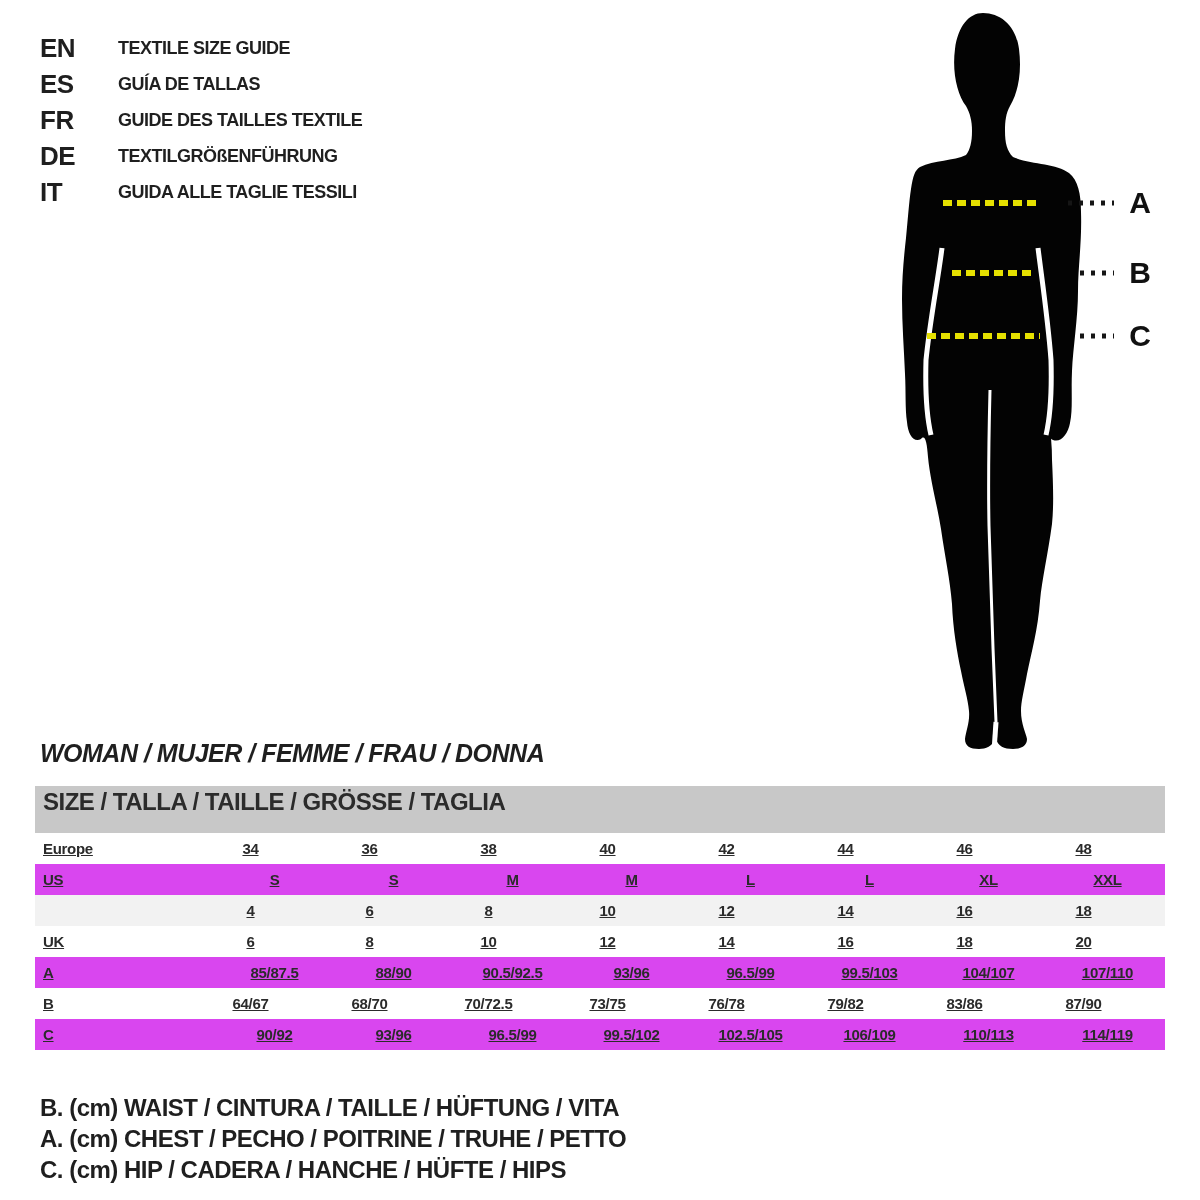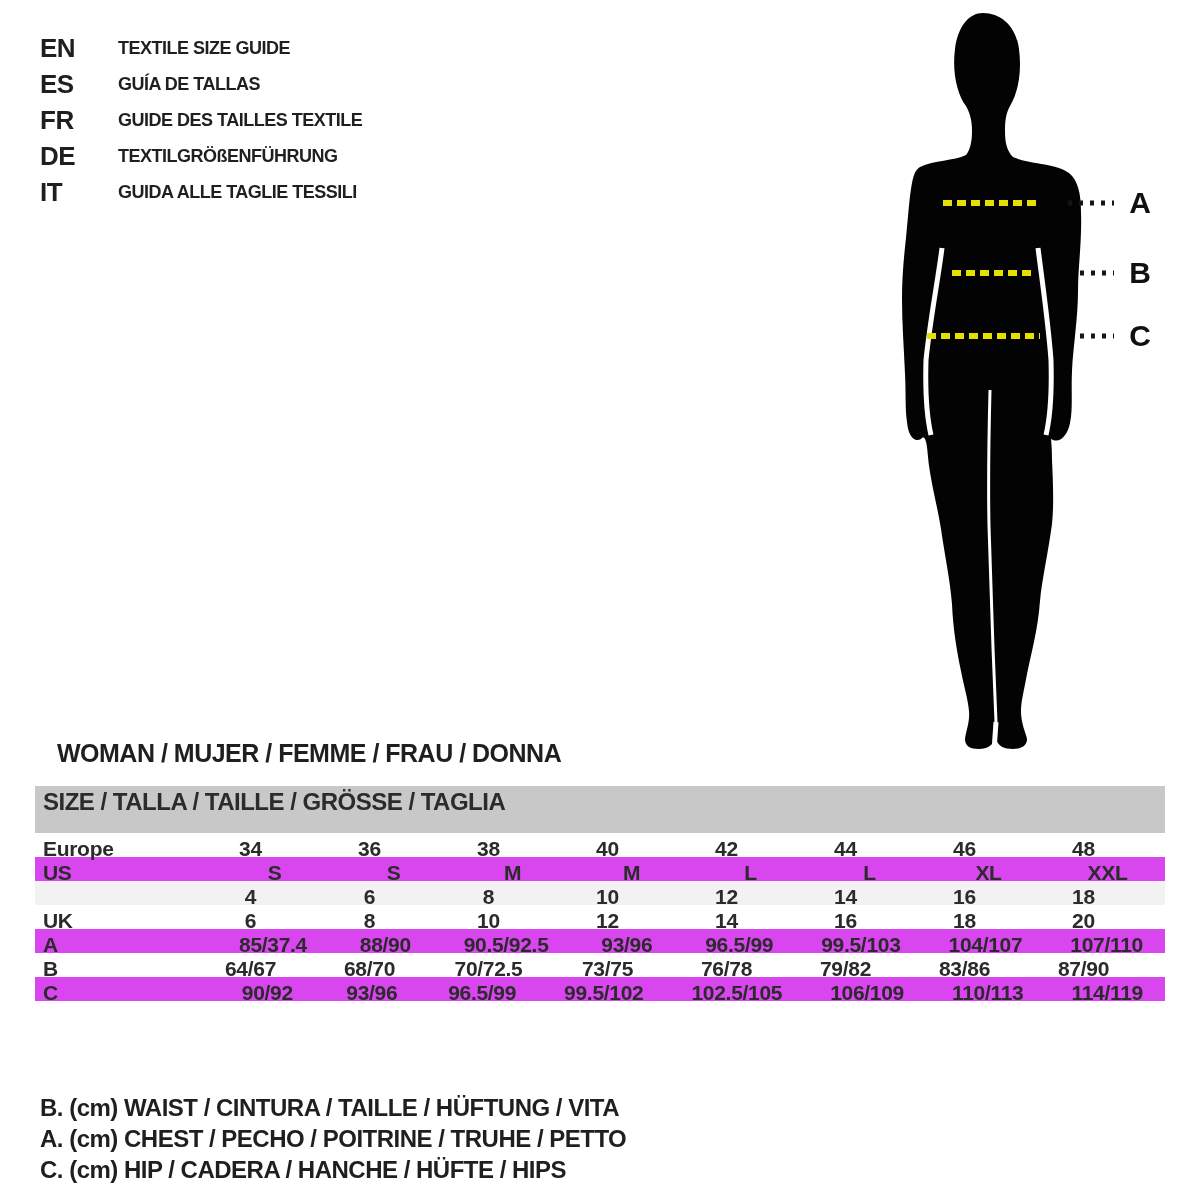--- a/index.html
+++ b/index.html
@@ -11,28 +11,28 @@
   .lang-list{position:absolute;left:40px;top:30px;}
   .lang-row{display:flex;height:36px;align-items:center;}
   .lang-code{width:78px;font-weight:bold;font-size:26px;letter-spacing:-0.5px;}
   .lang-label{font-weight:bold;font-size:18px;letter-spacing:-0.5px;white-space:nowrap;}
   
   .figure-svg{position:absolute;left:880px;top:10px;width:240px;height:742px;}
   .marker-label{position:absolute;left:1120px;width:40px;text-align:center;
     font-size:30px;font-weight:bold;line-height:30px;color:#111;}
   .marker-a{top:188px;} .marker-b{top:258px;} .marker-c{top:321px;}
   
-  .section-title{position:absolute;left:57px;top:739px;font-size:25px;font-weight:bold;
-    letter-spacing:-0.5px;white-space:nowrap;}
+  .section-title{position:absolute;left:40px;top:739px;font-size:25px;font-weight:bold;
+    letter-spacing:-0.5px;white-space:nowrap;font-style:italic;}
   
   .size-table{position:absolute;left:35px;top:786px;width:1130px;}
   .t-header{height:47px;line-height:32px;background:#c8c8c8;font-size:24px;font-weight:bold;
     padding-left:8px;letter-spacing:-0.5px;color:#2b2b2b;box-sizing:border-box;}
-  .t-row{display:flex;height:24px;line-height:31px;font-size:21px;font-weight:bold;
-    color:#2b2b2b;padding-right:22px;box-sizing:border-box;letter-spacing:-0.3px;}
+  .t-row{display:flex;height:31px;line-height:31px;font-size:15px;font-weight:bold;
+    color:#2b2b2b;padding-right:22px;box-sizing:border-box;letter-spacing:-0.3px;text-decoration:underline;}
   .t-row .t-label{width:148px;padding-left:8px;flex:none;text-align:left;}
   .t-row .t-cell{flex:1;text-align:center;}
   .bg-gray{background:#d946ef;gap:48px;}
   .bg-gray-lt{background:#f2f2f2;}
   
   .legend{position:absolute;left:40px;top:1092px;}
   .legend-line{height:31px;line-height:31px;font-size:24px;font-weight:bold;
     letter-spacing:-0.5px;white-space:nowrap;}
 </style>
 </head>
@@ -142,21 +142,21 @@
           <span class="t-cell">8</span>
           <span class="t-cell">10</span>
           <span class="t-cell">12</span>
           <span class="t-cell">14</span>
           <span class="t-cell">16</span>
           <span class="t-cell">18</span>
           <span class="t-cell">20</span>
         </div>
         <div class="t-row bg-gray">
           <span class="t-label">A</span>
-          <span class="t-cell">85/37.4</span>
+          <span class="t-cell">85/87.5</span>
           <span class="t-cell">88/90</span>
           <span class="t-cell">90.5/92.5</span>
           <span class="t-cell">93/96</span>
           <span class="t-cell">96.5/99</span>
           <span class="t-cell">99.5/103</span>
           <span class="t-cell">104/107</span>
           <span class="t-cell">107/110</span>
         </div>
         <div class="t-row">
           <span class="t-label">B</span>

